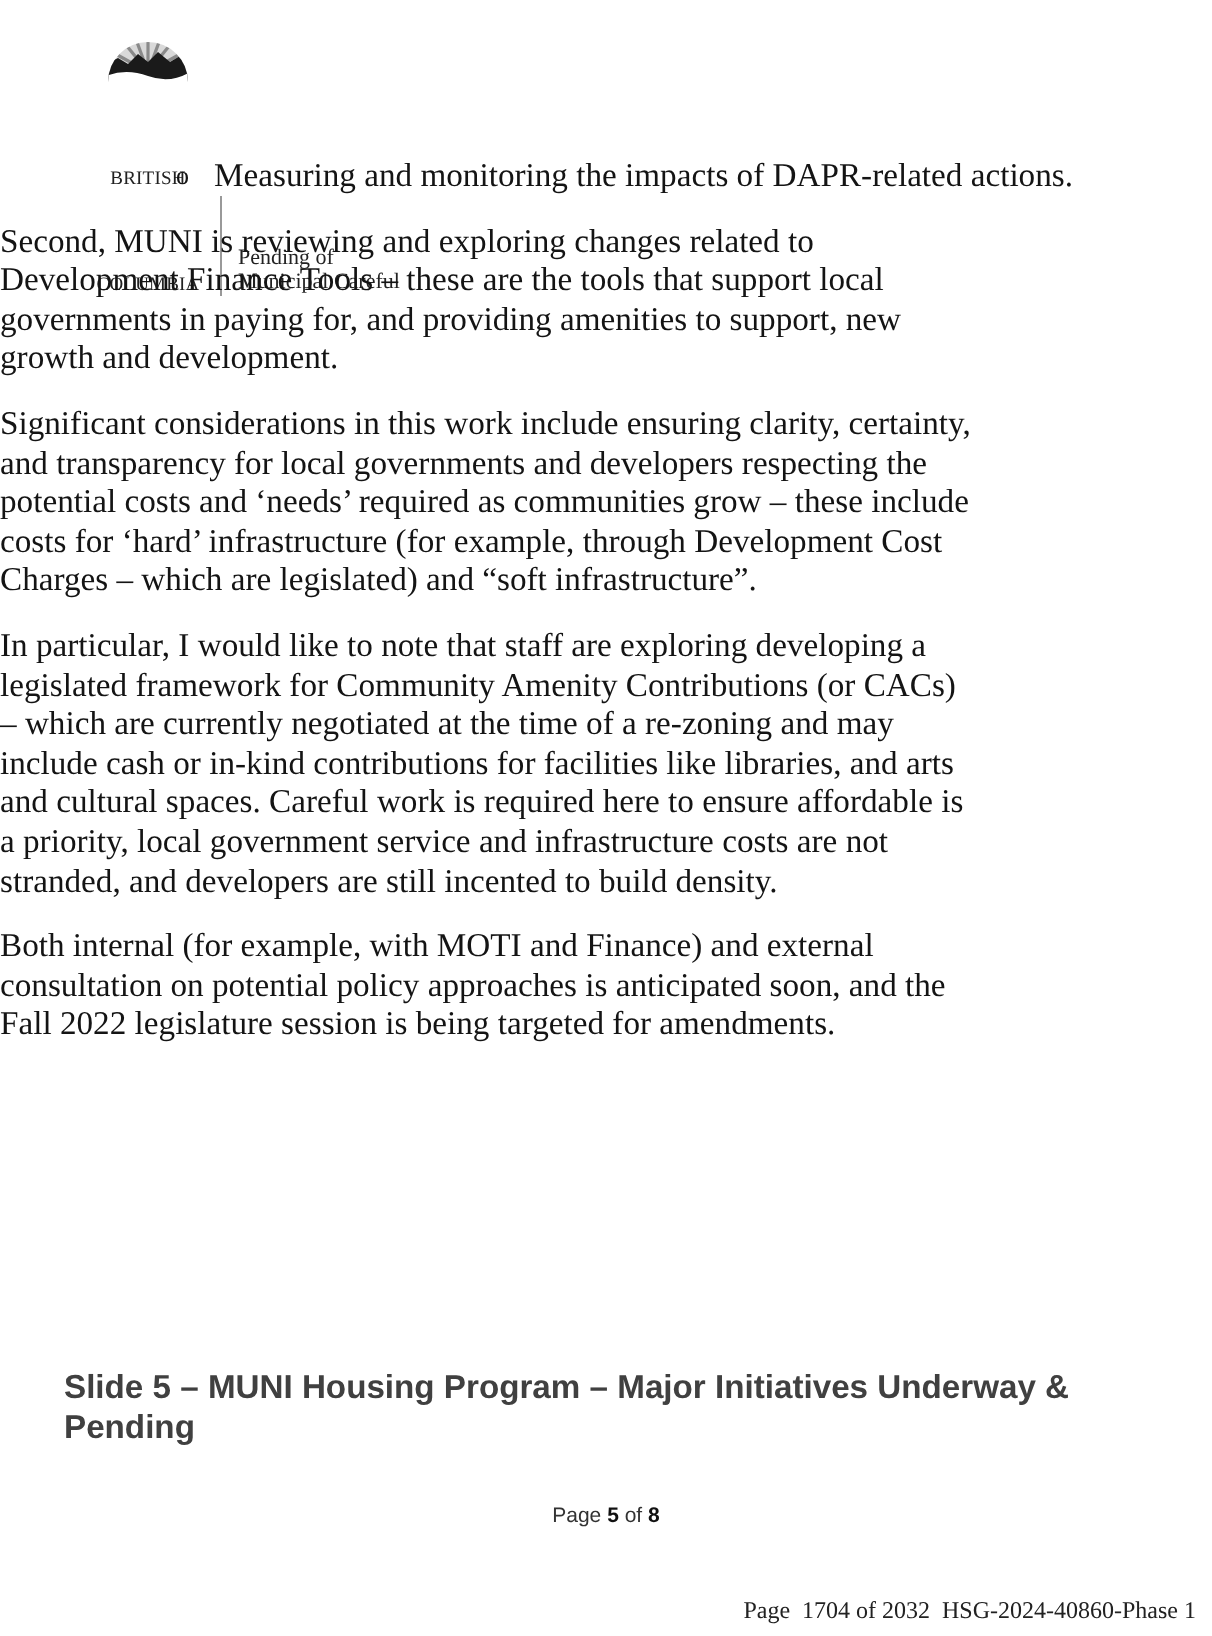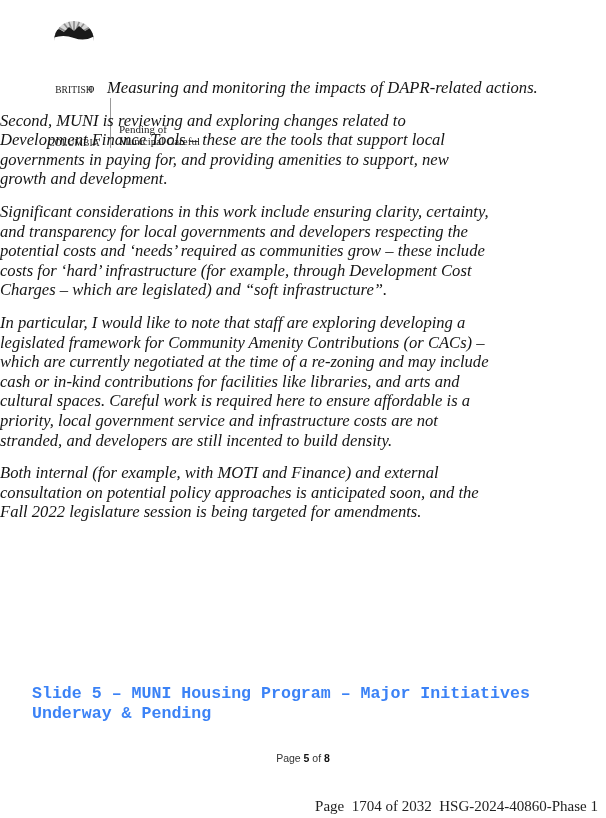--- a/index.html
+++ b/index.html
@@ -68,21 +68,21 @@
       top: 78px;
       width: 606px;
     }
     .item {
       position: relative;
       font-family: "Liberation Serif", serif;
       font-size: 16.6px;
       line-height: 19.6px;
       color: #141414;
     }
-    .item .text { display: block; font-style: italic; }
+    .item .text { display: block; }
     .sub {
       margin-left: 107px;
       width: 440px;
     }
     .sub .marker {
       position: absolute;
       left: -19px;
       top: 0;
       font-size: 13px;
       line-height: 19.6px;
@@ -97,43 +97,43 @@
       top: 8px;
       width: 5px; height: 5px;
       border-radius: 50%;
       background: #141414;
     }
     .heading {
       position: absolute;
       left: 32px;
       top: 684px;
       width: 520px;
-      font-family: Liberation Mono, monospace;
+      font-family: Liberation Sans, sans-serif;
       font-weight: bold;
       font-size: 16.6px;
       line-height: 19.6px;
-      color: #3b82f6;
+      color: #404040;
     }
     .page-number {
       position: absolute;
       left: 0;
       width: 606px;
       top: 752px;
       text-align: center;
       font-family: "Liberation Sans", sans-serif;
       font-size: 10.5px;
       color: #333;
     }
     .page-number b { font-weight: bold; color: #111; }
     .footer-stamp {
       position: absolute;
       right: 8px;
       top: 798px;
       font-family: "Liberation Serif", serif;
-      font-size: 15px;
+      font-size: 12px;
       color: #222;
       white-space: pre;
     }
   </style>
 </head>
 <body>
 
 <div class="page">
 
   <div class="logo">

